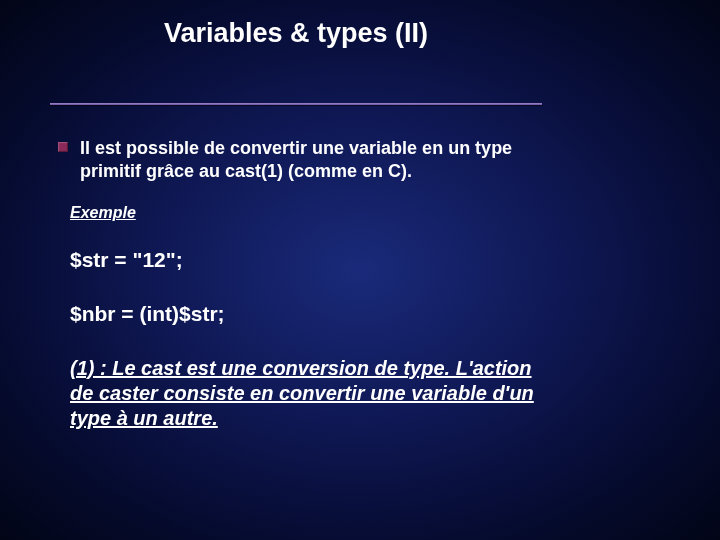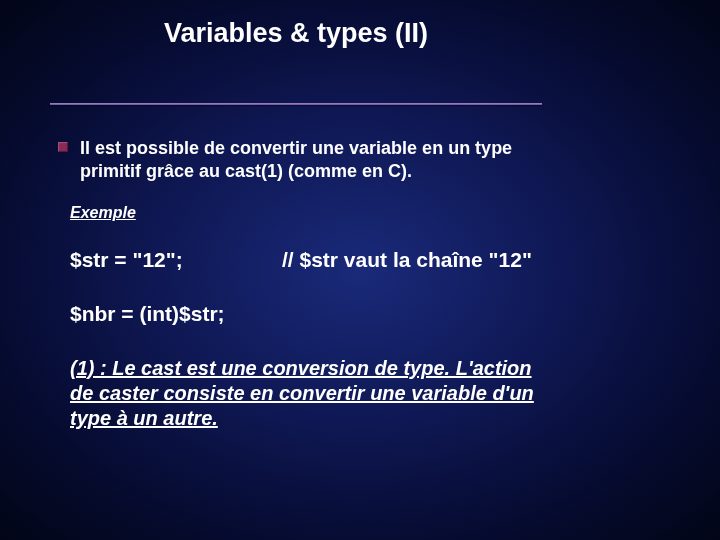--- a/index.html
+++ b/index.html
@@ -90,21 +90,20 @@
 
   <div class="bullet-row">
     <div class="bullet-marker"></div>
     <div class="bullet-text">Il est possible de convertir une variable en un type primitif grâce au cast(1) (comme en C).</div>
   </div>
 
   <div class="section-label">Exemple</div>
 
   <div class="code-line">
     <span class="code-left">$str = "12";</span>
-    <span class="code-comment">// $str vaut la chaîne "12"</span>
   </div>
 
   <div class="code-line">
     <span class="code-left" style="min-width:198px">$nbr = (int)$str;</span>
   </div>
 
   <div class="footnote">(1) : Le cast est une conversion de type. L'action de caster consiste en convertir une variable d'un type à un autre.</div>
 
 </div>
 

